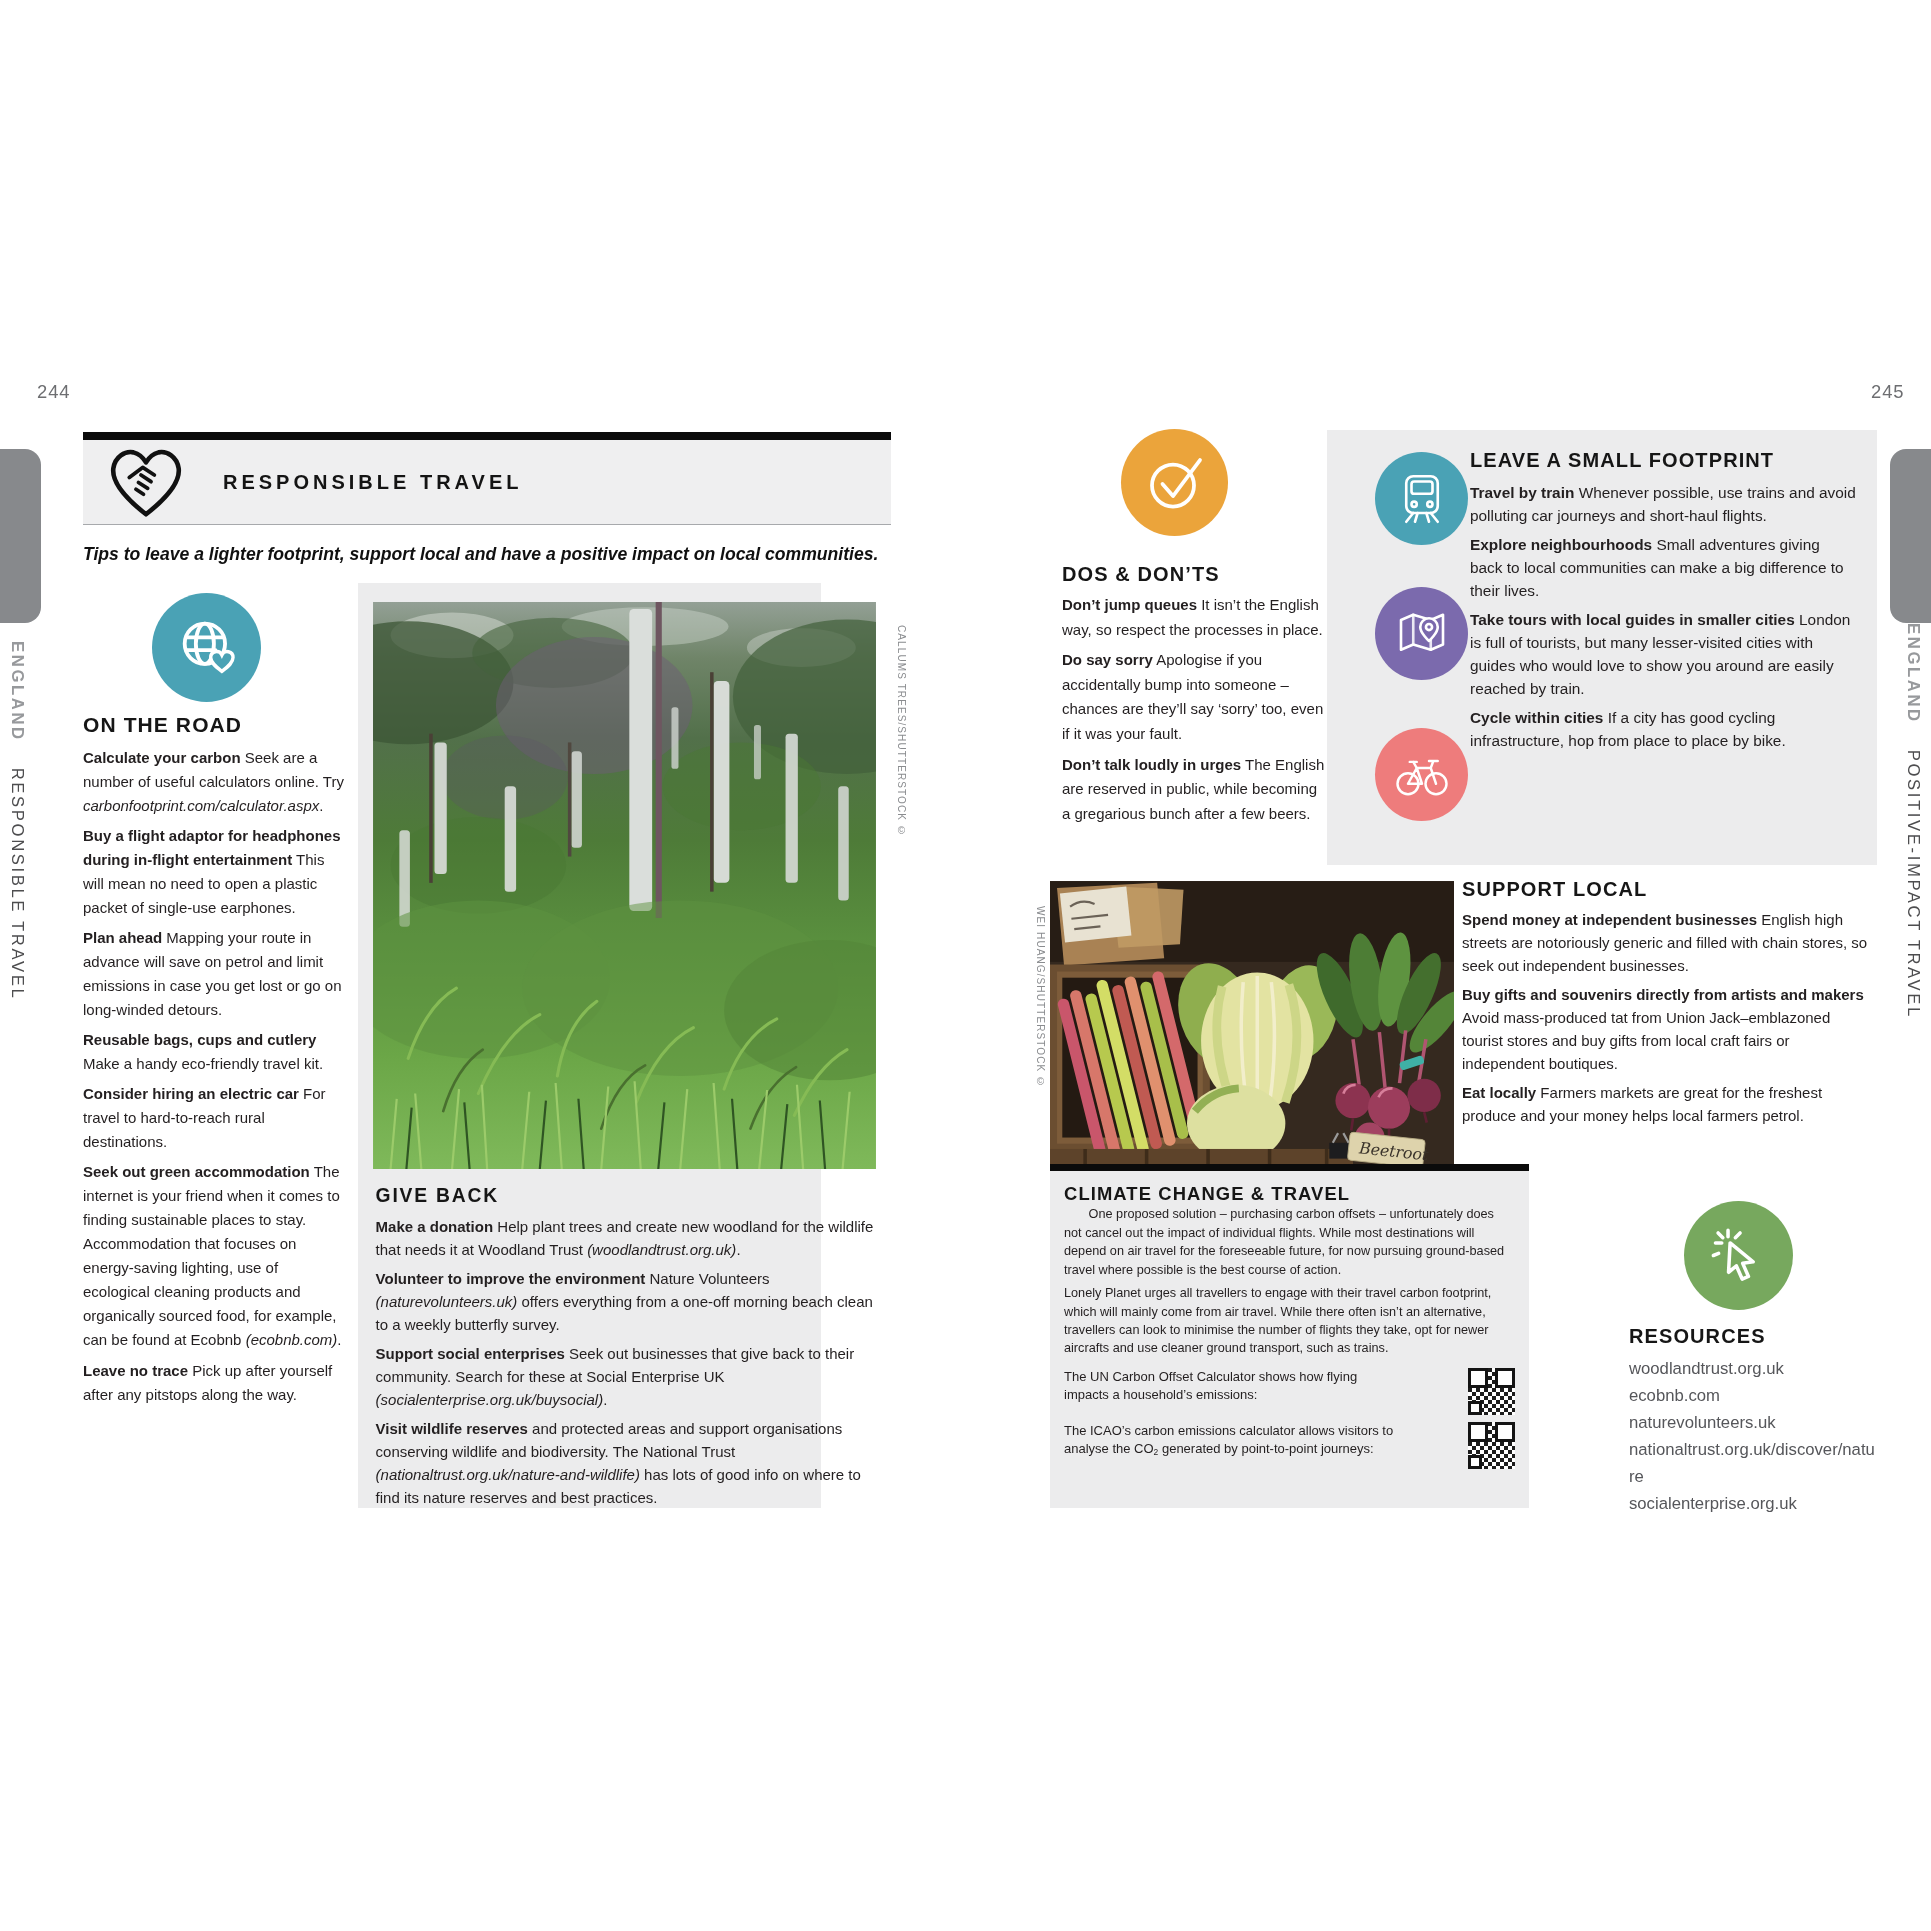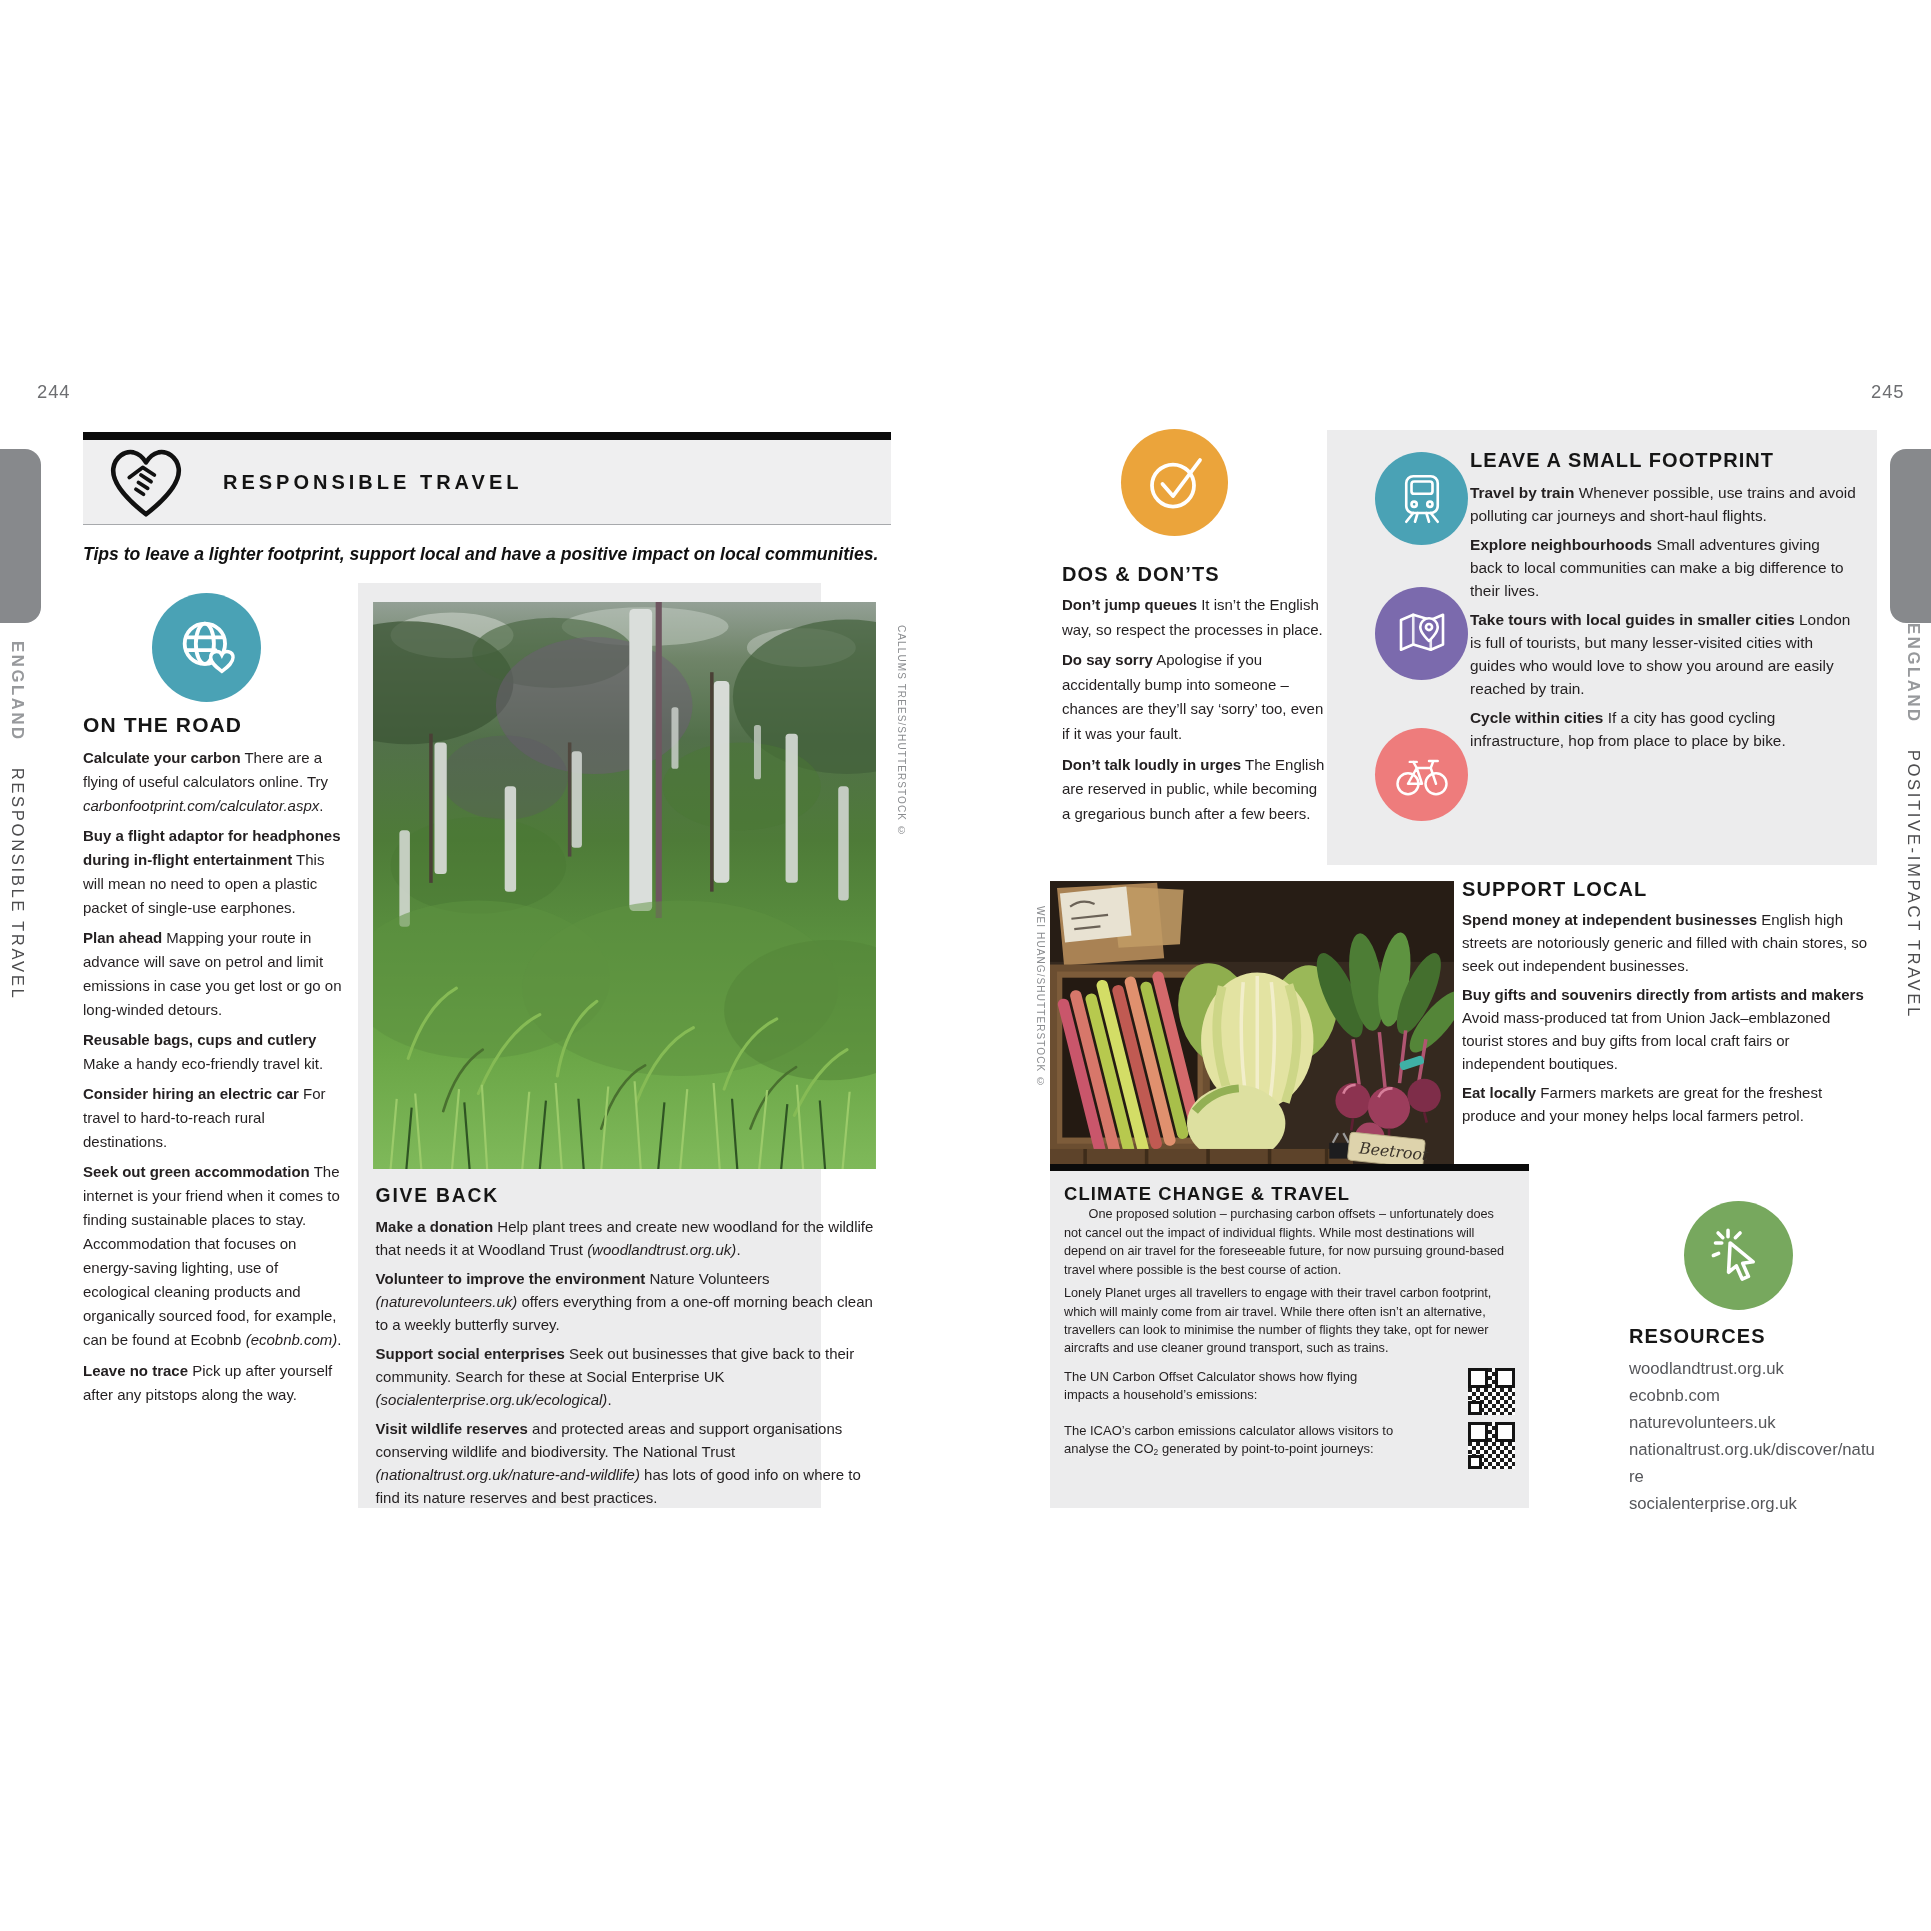--- a/index.html
+++ b/index.html
@@ -62,21 +62,21 @@
     <circle cx="30" cy="28" r="19"></circle>
     <ellipse cx="30" cy="28" rx="8.5" ry="19"></ellipse>
     <path d="M12.5 22 H47.5 M12.5 34 H40"></path>
     <path d="M46 54 c-6.5-5-10.5-8.5-10.5-13 a5.5 5.5 0 0 1 10.5-2.4 a5.5 5.5 0 0 1 10.5 2.4 c0 4.5-4 8-10.5 13z" fill="#4aa2b5" stroke-width="3.2"></path>
   </svg>
 </div>
 
 <div class="h" style="left:83px;top:713px;font-size:21px">ON THE ROAD</div>
 <div class="tips" style="left:83px;top:746px;width:265px">
 
-<p><span class="b">Calculate your carbon</span><span> There are a flying of useful calculators online. Try </span><span class="i">carbonfootprint.com/calculator.aspx</span><span>.</span></p>
+<p><span class="b">Calculate your carbon</span><span> Seek are a number of useful calculators online. Try </span><span class="i">carbonfootprint.com/calculator.aspx</span><span>.</span></p>
     <p><span class="b">Buy a flight adaptor for headphones during in-flight entertainment</span><span> This will mean no need to open a plastic packet of single-use earphones.</span></p>
     <p><span class="b">Plan ahead</span><span> Mapping your route in advance will save on petrol and limit emissions in case you get lost or go on long-winded detours.</span></p>
     <p><span class="b">Reusable bags, cups and cutlery</span><span> Make a handy eco-friendly travel kit.</span></p>
     <p><span class="b">Consider hiring an electric car</span><span> For travel to hard-to-reach rural destinations.</span></p>
     <p><span class="b">Seek out green accommodation</span><span> The internet is your friend when it comes to finding sustainable places to stay. Accommodation that focuses on energy-saving lighting, use of ecological cleaning products and organically sourced food, for example, can be found at Ecobnb </span><span class="i">(ecobnb.com)</span><span>.</span></p>
     <p><span class="b">Leave no trace</span><span> Pick up after yourself after any pitstops along the way.</span></p>
   </div>
 
 <div class="panel" style="left:358px;top:583px;width:463px;height:925px">
   <div class="photo" style="left:15px;top:19.3px;width:503px;height:567px">
@@ -126,21 +126,21 @@
       <path d="M80 580 q15 -50 45 -70 M260 600 q18 -55 50 -72 M430 600 q18 -50 52 -70" stroke="#49702f" stroke-width="3" fill="none" stroke-linecap="round"></path>
       <path d="M20 646 L27 566 M55 646 L48 560 M90 646 L98 555 M130 646 L124 550 M170 646 L178 558 M215 646 L208 548 M260 646 L268 552 M305 646 L298 546 M350 646 L358 555 M395 646 L388 548 M440 646 L449 556 M490 646 L483 550 M535 646 L543 558" stroke="#9ccb6a" stroke-width="2.5" fill="none"></path>
       <path d="M38 646 L44 576 M110 646 L104 570 M190 646 L197 568 M240 646 L234 566 M325 646 L332 570 M415 646 L409 566 M465 646 L472 572 M515 646 L509 568" stroke="#2f5523" stroke-width="2.5" fill="none"></path>
     </svg>
   </div>
   <div class="h" style="left:17.6px;top:602px;font-size:19.3px;letter-spacing:1.8px">GIVE BACK</div>
   <div class="tips" style="left:17.6px;top:632px;width:502px;line-height:23px">
 
   <p><span class="b">Make a donation</span><span> Help plant trees and create new woodland for the wildlife that needs it at Woodland Trust </span><span class="i">(woodlandtrust.org.uk)</span><span>.</span></p>
       <p><span class="b">Volunteer to improve the environment</span><span> Nature Volunteers </span><span class="i">(naturevolunteers.uk)</span><span> offers everything from a one-off morning beach clean to a weekly butterfly survey.</span></p>
-      <p><span class="b">Support social enterprises</span><span> Seek out businesses that give back to their community. Search for these at Social Enterprise UK </span><span class="i">(socialenterprise.org.uk/ecological)</span><span>.</span></p>
+      <p><span class="b">Support social enterprises</span><span> Seek out businesses that give back to their community. Search for these at Social Enterprise UK </span><span class="i">(socialenterprise.org.uk/buysocial)</span><span>.</span></p>
       <p><span class="b">Visit wildlife reserves</span><span> and protected areas and support organisations conserving wildlife and biodiversity. The National Trust </span><span class="i">(nationaltrust.org.uk/nature-and-wildlife)</span><span> has lots of good info on where to find its nature reserves and best practices.</span></p>
     </div>
 </div>
 <div class="vcredit" style="left:896px;top:625px">CALLUMS TREES/SHUTTERSTOCK ©</div>
 
 <div class="pnum" style="left:1871px">245</div>
 
 <div class="tab right"></div>
 <div class="vlabel" style="left:1903px;top:623px">
   <span class="region">ENGLAND</span><span class="section">POSITIVE-IMPACT TRAVEL</span>

